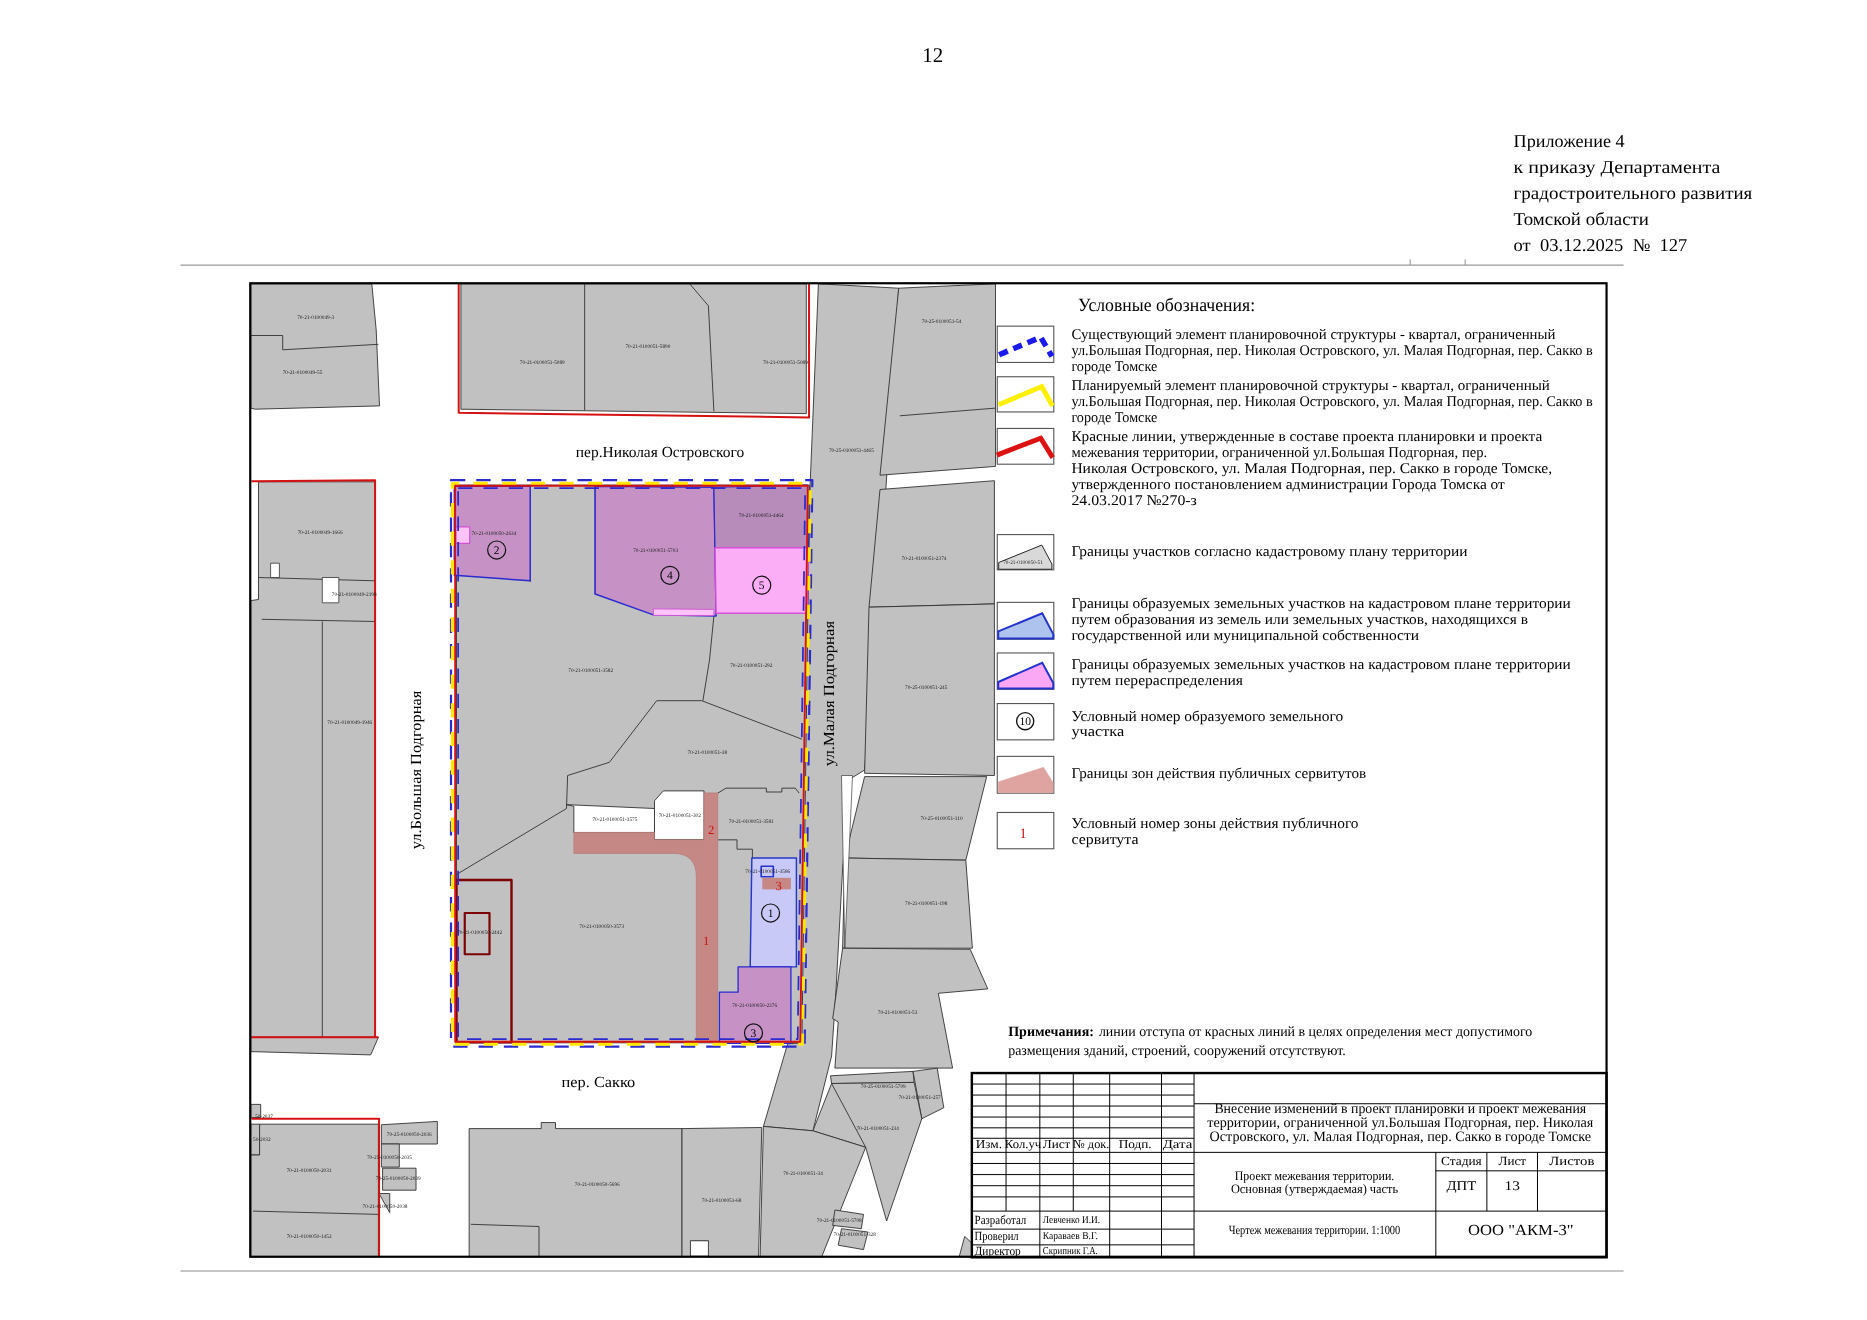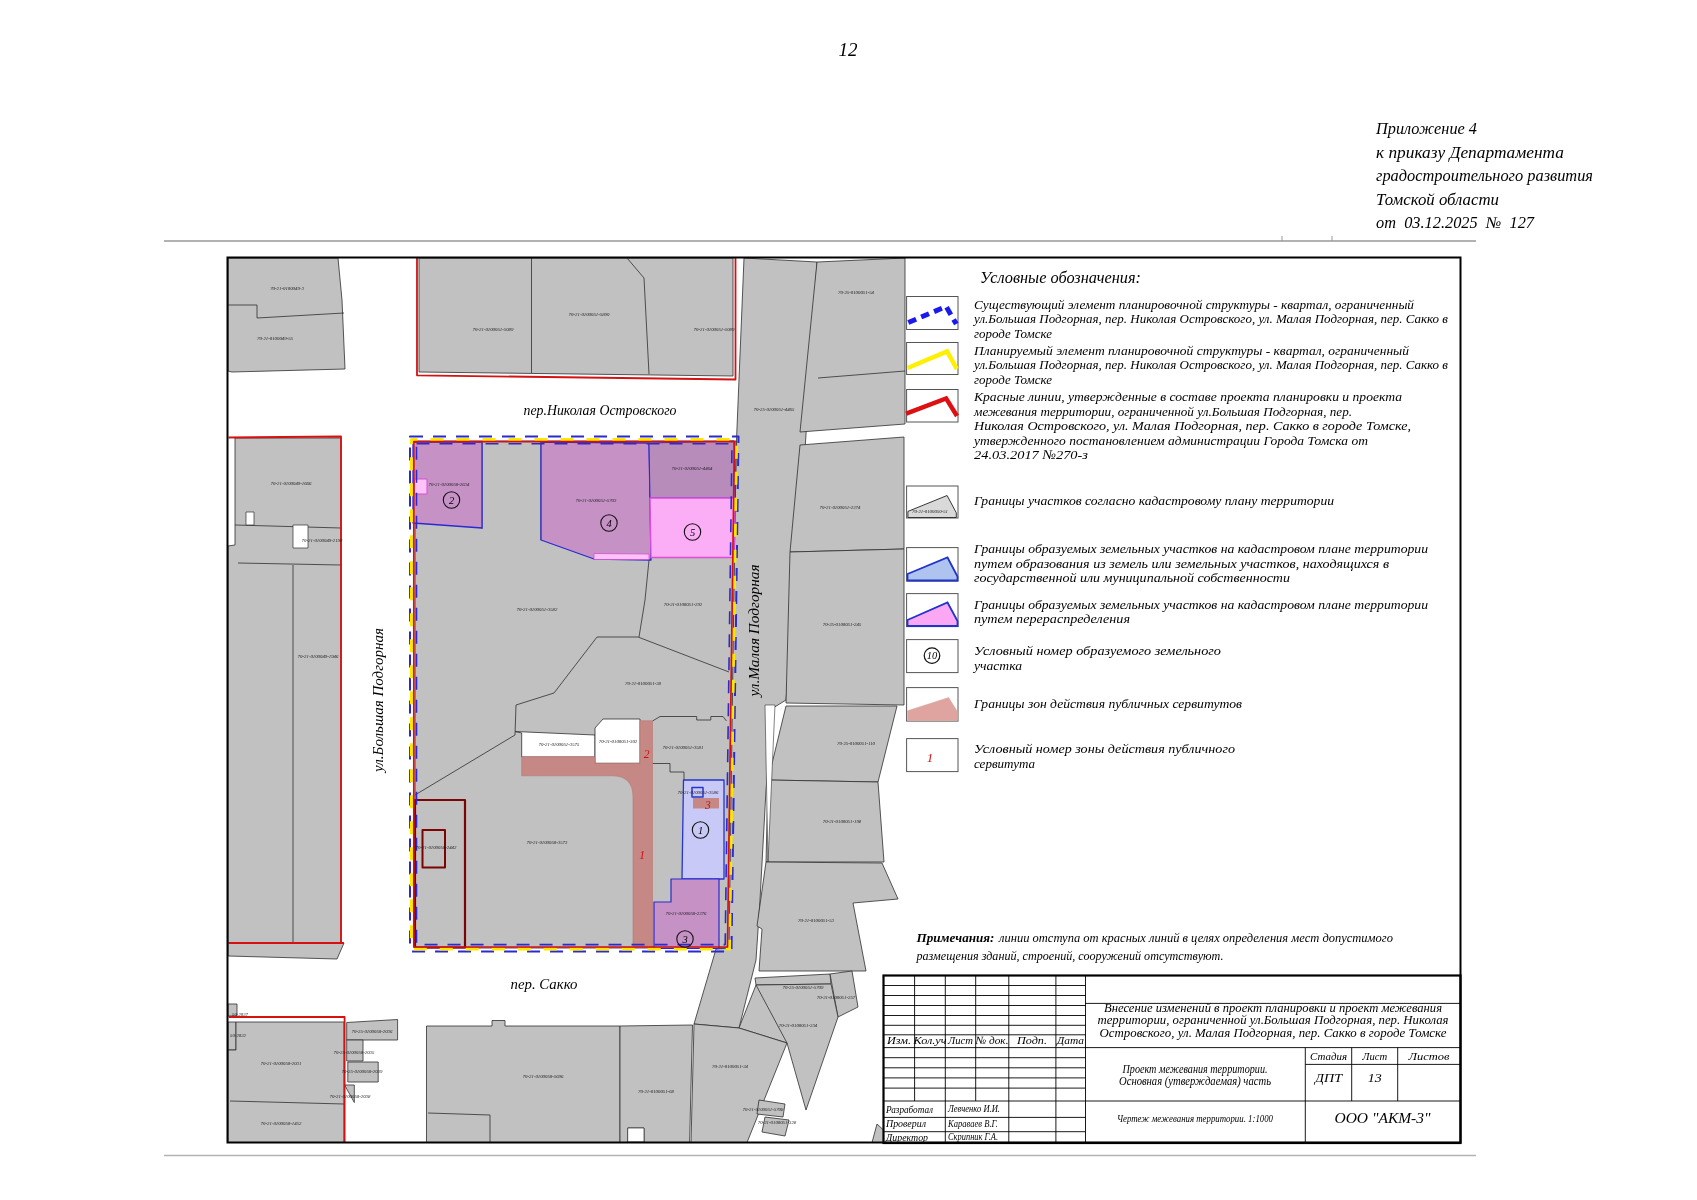--- a/index.html
+++ b/index.html
@@ -1,16 +1,16 @@
 <!DOCTYPE html>
 <html><head>
 <meta charset="utf-8">
 <style>
   html,body{margin:0;padding:0;background:#ffffff;}
-  .page{position:relative;width:1697px;height:1200px;background:#fff;overflow:hidden;font-style:italic;}
+  .page{position:relative;width:1697px;height:1200px;background:#fff;overflow:hidden;}
   svg{position:absolute;left:0;top:0;}
   text{font-family:"Liberation Serif",serif;}
   .tid{font-size:4.8px;fill:#1c1c1c;font-family:"Liberation Serif",serif;}
 </style>
 </head>
 <body>
 <div class="page">
 <svg width="1697" height="1200" viewBox="0 0 1697 1200">
 
 <text x="848" y="56" font-size="19" text-anchor="middle">12</text>

